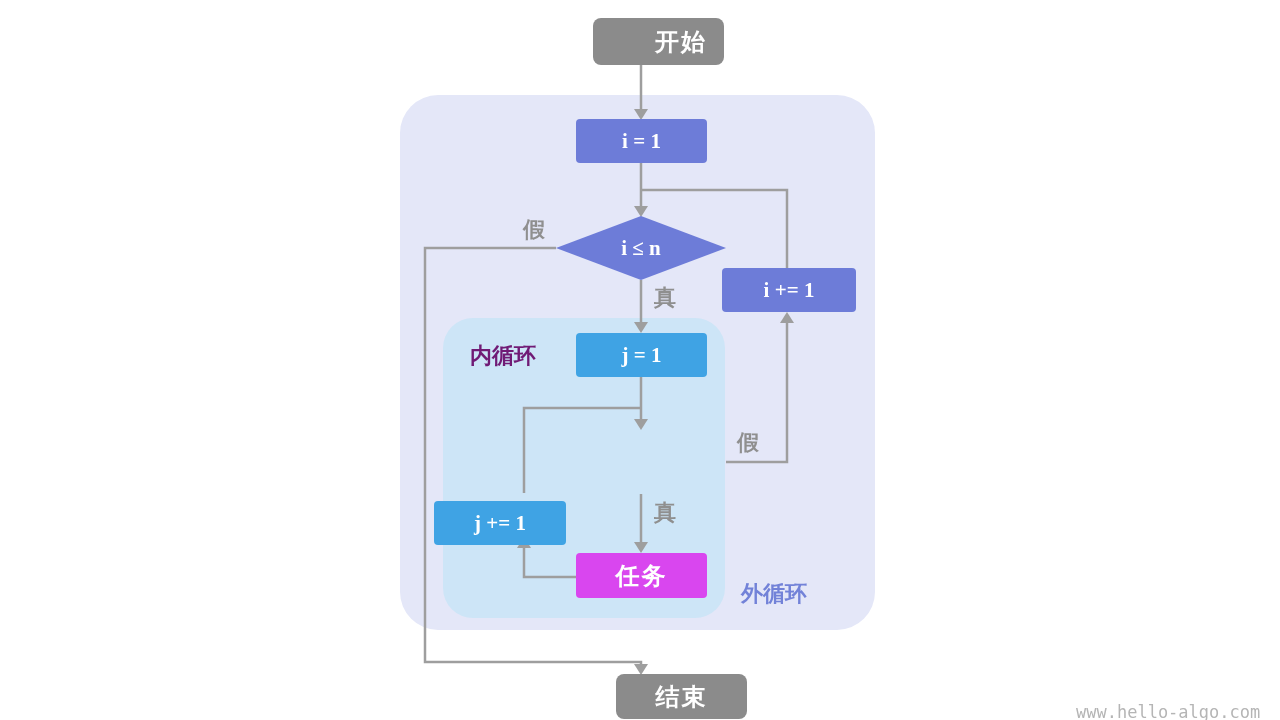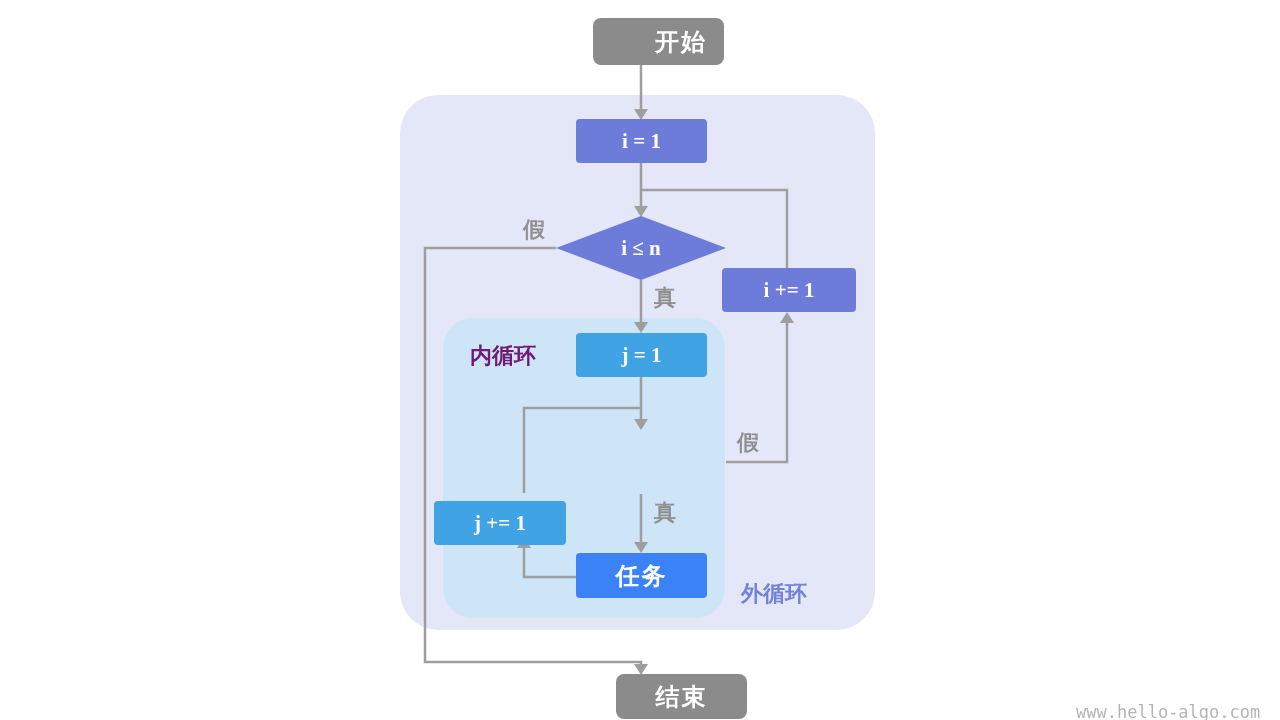--- a/index.html
+++ b/index.html
@@ -24,21 +24,21 @@
 
   .node {
     position: absolute;
     display: flex; align-items: center; justify-content: center;
     color: #ffffff; font-weight: bold;
   }
   .rect { border-radius: 4px; }
   .gray-node { background: #8b8b8b; border-radius: 8px; font-size: 24px; letter-spacing: 2px; }
   .purple { background: #6d7cd8; }
   .blue { background: #3fa3e4; }
-  .green { background: #3b82f6; font-size: 24px; letter-spacing: 2px; }
+  .green { background: #d946ef; font-size: 24px; letter-spacing: 2px; }
   .code {
     font-family: Liberation Serif, serif;
     font-size: 21px;
   }
   .diamond {
     clip-path: polygon(50% 0%, 100% 50%, 50% 100%, 0% 50%);
     border-radius: 0;
   }
 
   #node-start { left: 593px; top: 18px;  width: 131px; height: 47px; padding-left: 45px; }

